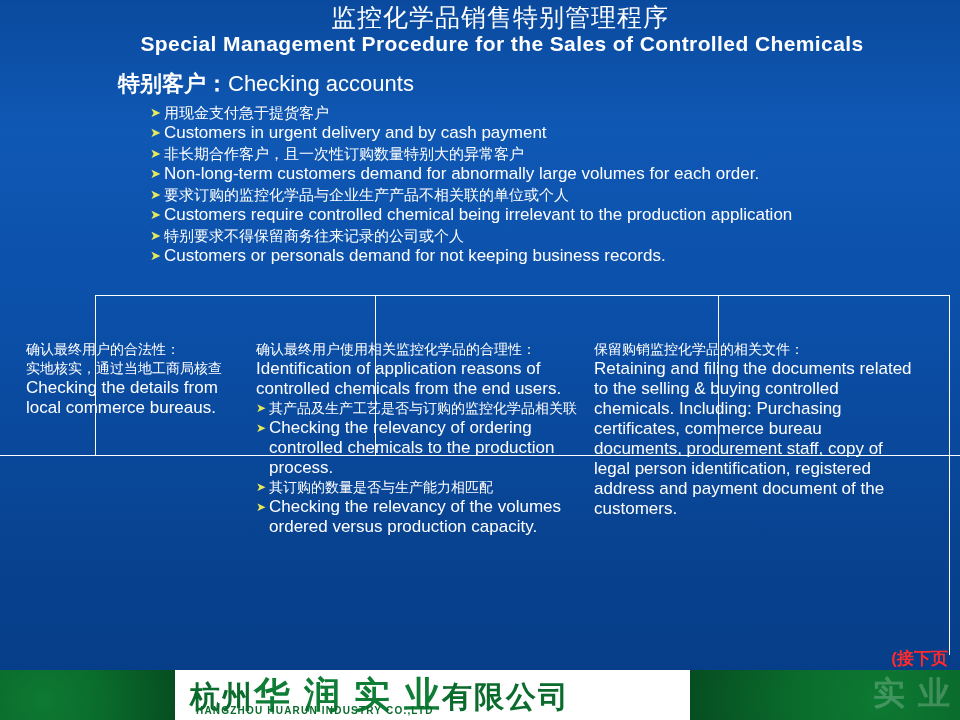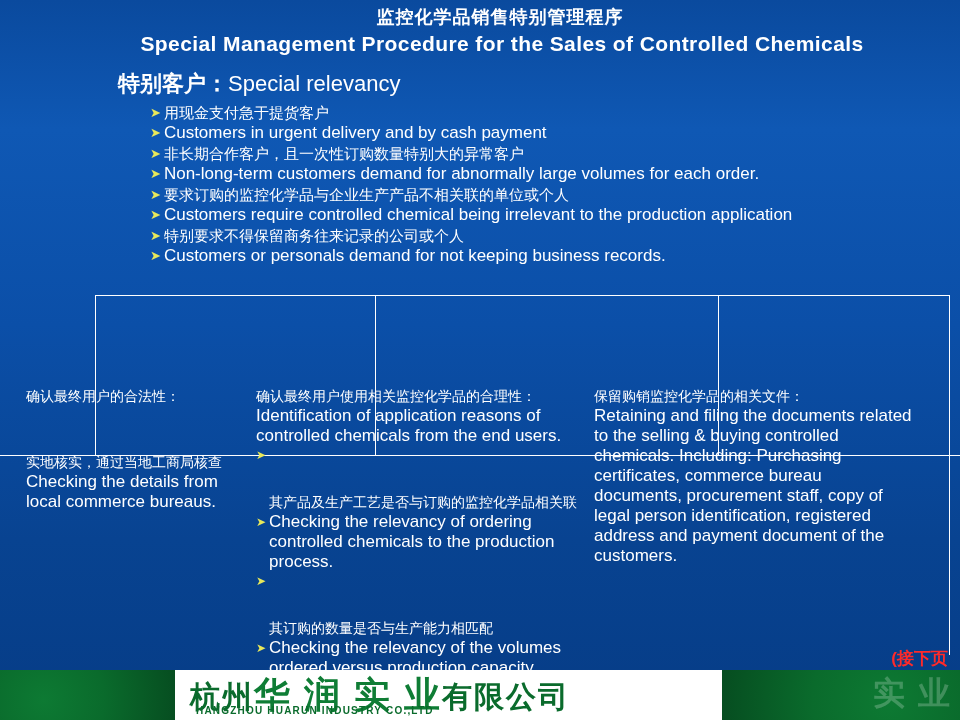--- a/index.html
+++ b/index.html
@@ -22,22 +22,22 @@
   }
   
   .title-block {
     position: absolute;
     top: 4px;
     left: 0;
     width: 960px;
     text-align: center;
   }
   .title-cn {
-    font-size: 18px;
-    font-weight: bold;
+    font-size: 25px;
+    font-weight: normal;
     letter-spacing: 1px;
     line-height: 26px;
     color: #ffffff;
     margin-left: 40px;
   }
   .title-en {
     font-size: 21px;
     font-weight: bold;
     letter-spacing: 0.4px;
     line-height: 28px;
@@ -106,21 +106,20 @@
     position: absolute;
     top: 0;
   }
   .col-1 { left: 26px; width: 218px; }
   .col-2 { left: 256px; width: 322px; }
   .col-3 { left: 594px; width: 318px; }
 
   .c-cn {
     font-size: 14px;
     line-height: 19px;
-    margin-top: 47px;
   }
   .c-en {
     font-size: 17px;
     line-height: 20px;
   }
   .c-item {
     display: flex;
     align-items: flex-start;
   }
   .c-item .marker {
@@ -157,21 +156,21 @@
     left: 0;
     top: 0;
     width: 175px;
     height: 50px;
     background: radial-gradient(circle at 25% 60%, #0d7a33 0%, #0a6b2c 45%, #064d20 100%);
   }
   .footer-green-right {
     position: absolute;
     right: 0;
     top: 0;
-    width: 238px;
+    width: 270px;
     height: 50px;
     background: radial-gradient(circle at 70% 60%, #0d7a33 0%, #0a6b2c 45%, #064d20 100%);
   }
   .footer-center {
     position: absolute;
     left: 175px;
     top: 0;
     width: 515px;
     height: 50px;
     background: #ffffff;
@@ -215,21 +214,21 @@
 <body>
 
 <div class="slide">
 
   <div class="title-block">
     <div class="title-cn">监控化学品销售特别管理程序</div>
     <div class="title-en">Special Management Procedure for the Sales of Controlled Chemicals</div>
   </div>
 
   <div class="section-head">
-    <span class="cn">特别客户：</span><span class="en">Special relevancy</span>
+    <span class="cn">特别客户：</span><span class="en">Checking accounts</span>
   </div>
 
   <div class="bullets">
     <div class="bullet cn">
       <span class="marker">➤</span>
       <span class="txt-cn">用现金支付急于提货客户</span>
     </div>
     <div class="bullet en">
       <span class="marker">➤</span>
       <span class="txt-en">Customers in urgent delivery and by cash payment</span>

